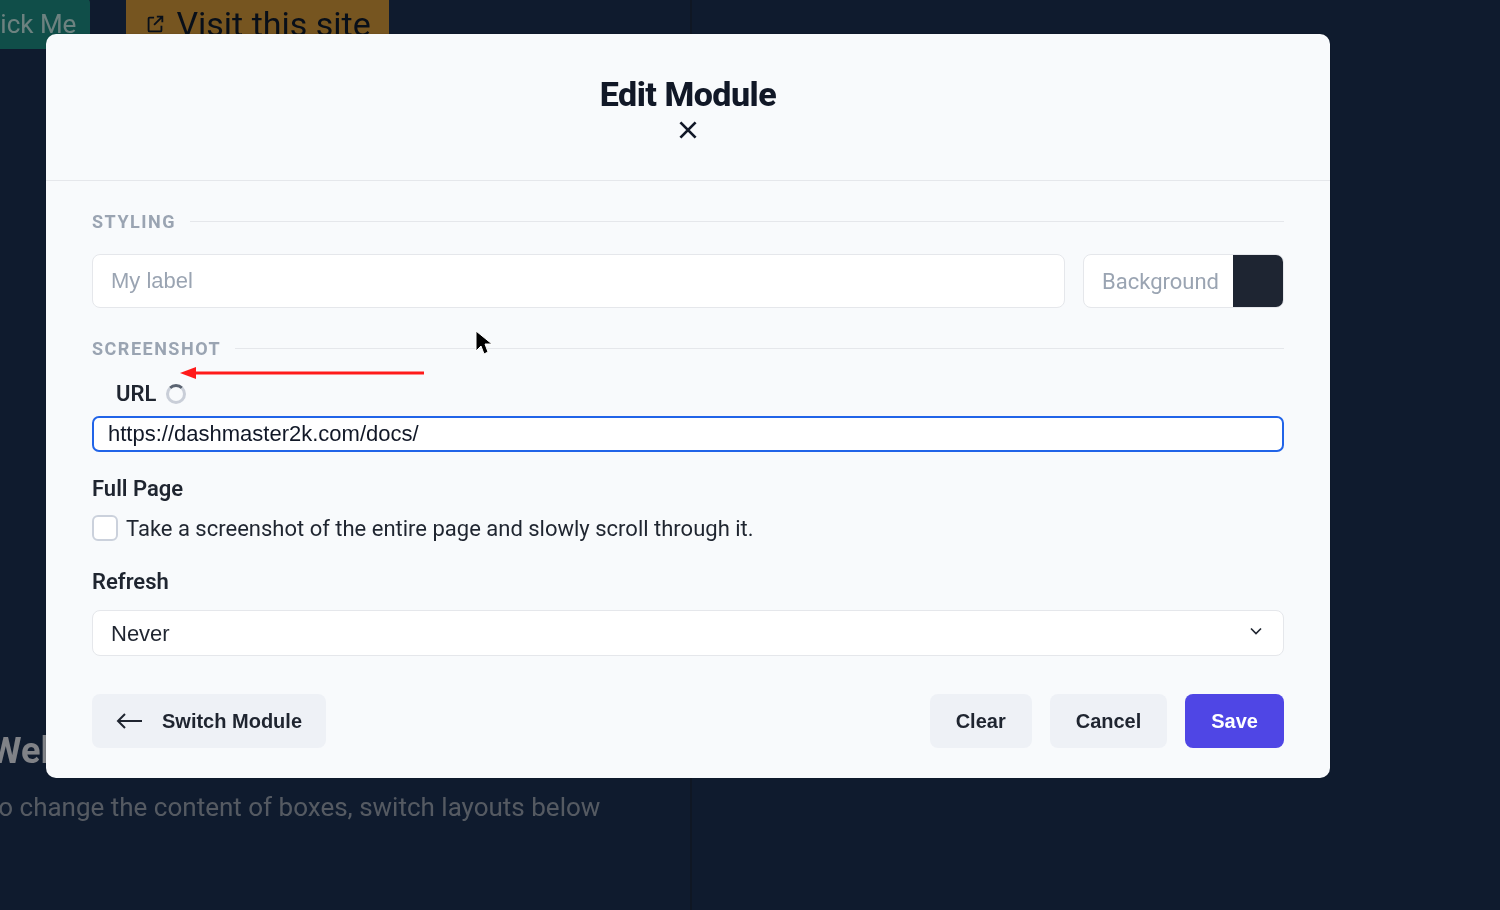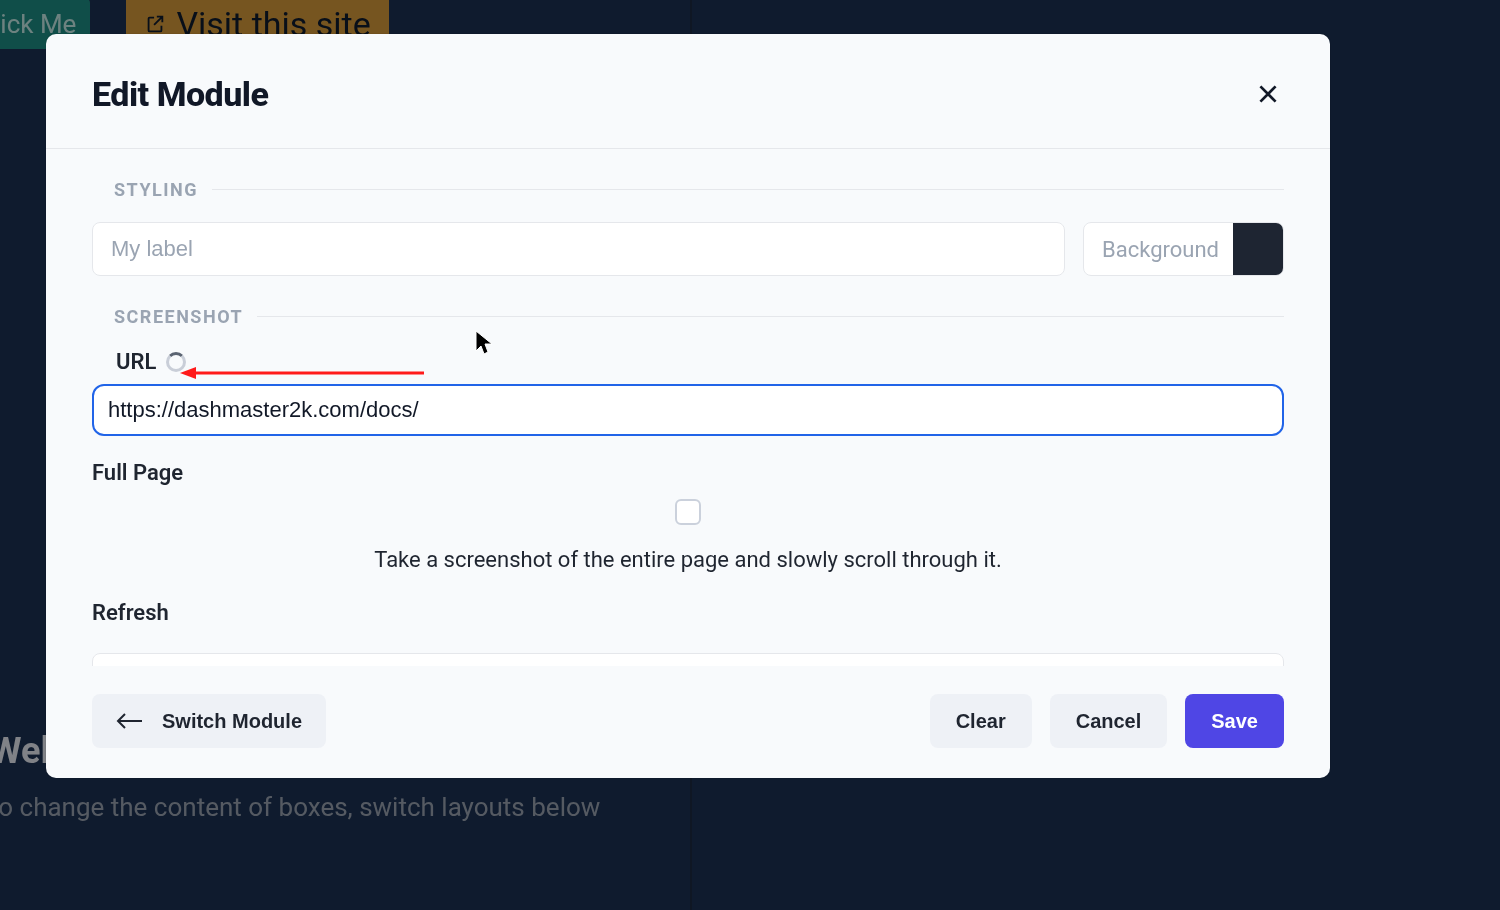--- a/index.html
+++ b/index.html
@@ -11,51 +11,51 @@
   .bg-topbar { display: flex; gap: 36px; padding: 0 0 0 0; align-items: center; height: 48px; }
   .bg-btn-teal { background: #1e8d85; color: #c7ede9; padding: 10px 14px; font-size: 26px; border-radius: 4px; display:inline-flex; align-items:center; margin-left:-20px; }
   .bg-btn-orange { background: #d79a3a; color: #0f1b2e; padding: 8px 18px; font-size: 34px; border-radius: 4px; display:inline-flex; align-items:center; gap:10px; }
   .bg-btn-orange svg { width:22px; height:22px; stroke:#0f1b2e; stroke-width:2; fill:none; }
   .bg-welcome { position:absolute; left:-10px; top:730px; color:#e9edf5; font-size:36px; font-weight:700; }
   .bg-subtext { position:absolute; left:-10px; top:792px; color:#9aa4b2; font-size:26px; }
   .bg-vline { position:absolute; left:690px; top:0; bottom:0; width:2px; background:#1b2a42; }
 
   
   .modal { position:absolute; left:46px; top:34px; width:1284px; height:744px; background:#f8fafc; border-radius:10px; box-shadow:0 0 0 1px rgba(0,0,0,0.05); display:flex; flex-direction:column; }
-  .modal-header { padding:40px 46px 34px 46px; display:flex; align-items:center; justify-content:space-between; }
+  .modal-header { padding:40px 46px 34px 46px; display:flex; align-items:center; justify-content:space-between;flex-direction:column; }
   .modal-title { font-size:34px; font-weight:800; color:#111827; letter-spacing:-0.5px; }
   .close-btn { width:32px; height:32px; display:flex; align-items:center; justify-content:center; background:none; border:none; cursor:pointer; }
   .close-btn svg { width:26px; height:26px; stroke:#111827; stroke-width:2.5; }
   .modal-body { flex:1; padding:0 46px; overflow:auto; border-top:1px solid #e5e7eb; }
 
-  .section-label { display:flex; align-items:center; gap:14px; margin-top:30px; margin-bottom:22px;margin-left:22px; }
+  .section-label { display:flex; align-items:center; gap:14px; margin-top:30px; margin-bottom:22px; }
   .section-label span { font-size:18px; font-weight:700; letter-spacing:1.5px; color:#9aa4b2; text-transform:uppercase; }
   .section-label .rule { flex:1; height:1px; background:#e5e7eb; }
 
   .styling-row { display:flex; gap:18px; align-items:center; }
   .label-input { flex:1; height:54px; border:1px solid #e5e7eb; border-radius:8px; background:#fff; padding:0 18px; font-size:22px; color:#111827; }
   .label-input::placeholder { color:#9aa4b2; }
   .bg-chip { height:54px; border:1px solid #e5e7eb; border-radius:8px; background:#fff; display:flex; align-items:center; padding:0 0 0 18px; gap:14px; cursor:pointer; overflow:hidden;justify-content:flex-end; }
   .bg-chip span { font-size:22px; color:#9aa4b2; }
   .bg-swatch { width:50px; height:54px; background:#1e2532; }
 
   .field-label { font-size:22px; font-weight:600; color:#1f2530; margin-bottom:10px; display:flex; align-items:center; gap:10px;margin-left:24px; }
   .spinner { width:20px; height:20px; border:3px solid #c9ced8; border-top-color:#5b6472; border-radius:50%; display:inline-block; animation:spin 0.9s linear infinite; }
   @keyframes spin { to { transform:rotate(360deg); } }
 
-  .url-input { width:100%; height:52px; border:2px solid #2164e8; border-radius:12px; background:#fff; padding:0 14px; font-size:22px; color:#111827; outline:none; }
+  .url-input { width:100%; height:36px; border:2px solid #2164e8; border-radius:7px; background:#fff; padding:0 14px; font-size:22px; color:#111827; outline:none; }
 
   .fullpage-block { margin-top:24px; }
   .fullpage-title { font-size:22px; font-weight:600; color:#1f2530; margin-bottom:14px; }
-  .fullpage-row { display:flex; align-items:center; gap:22px;flex-direction:column; }
+  .fullpage-row { display:flex; align-items:center; gap:8px; }
   .checkbox { width:26px; height:26px; border:2px solid #cbd1dc; border-radius:6px; background:#fff; cursor:pointer; appearance:none; }
   .fullpage-desc { font-size:22px; color:#1f2530; }
 
   .refresh-block { margin-top:28px; }
-  .refresh-title { font-size:22px; font-weight:600; color:#1f2530; margin-bottom:28px; }
+  .refresh-title { font-size:22px; font-weight:600; color:#1f2530; margin-bottom:16px; }
   .select-wrap { position:relative; }
   .select { width:100%; height:46px; border:1px solid #e5e7eb; border-radius:8px; background:#fff; padding:0 18px; font-size:22px; color:#1f2530; appearance:none; cursor:pointer; }
   .select-caret { position:absolute; right:18px; top:50%; transform:translateY(-50%); pointer-events:none; }
   .select-caret svg { width:20px; height:20px; stroke:#1f2530; stroke-width:2; fill:none; }
 
   .modal-footer { padding:28px 46px 30px 46px; display:flex; align-items:center; }
   .switch-btn { display:flex; align-items:center; gap:18px; background:#eef1f6; border:none; border-radius:8px; height:54px; padding:0 24px; font-size:20px; font-weight:600; color:#1f2530; cursor:pointer; }
   .switch-btn svg { width:28px; height:18px; stroke:#1f2530; stroke-width:2; fill:none; }
   .footer-spacer { flex:1; }
   .btn { height:54px; padding:0 26px; border:none; border-radius:8px; font-size:20px; font-weight:600; cursor:pointer; margin-left:18px; }

